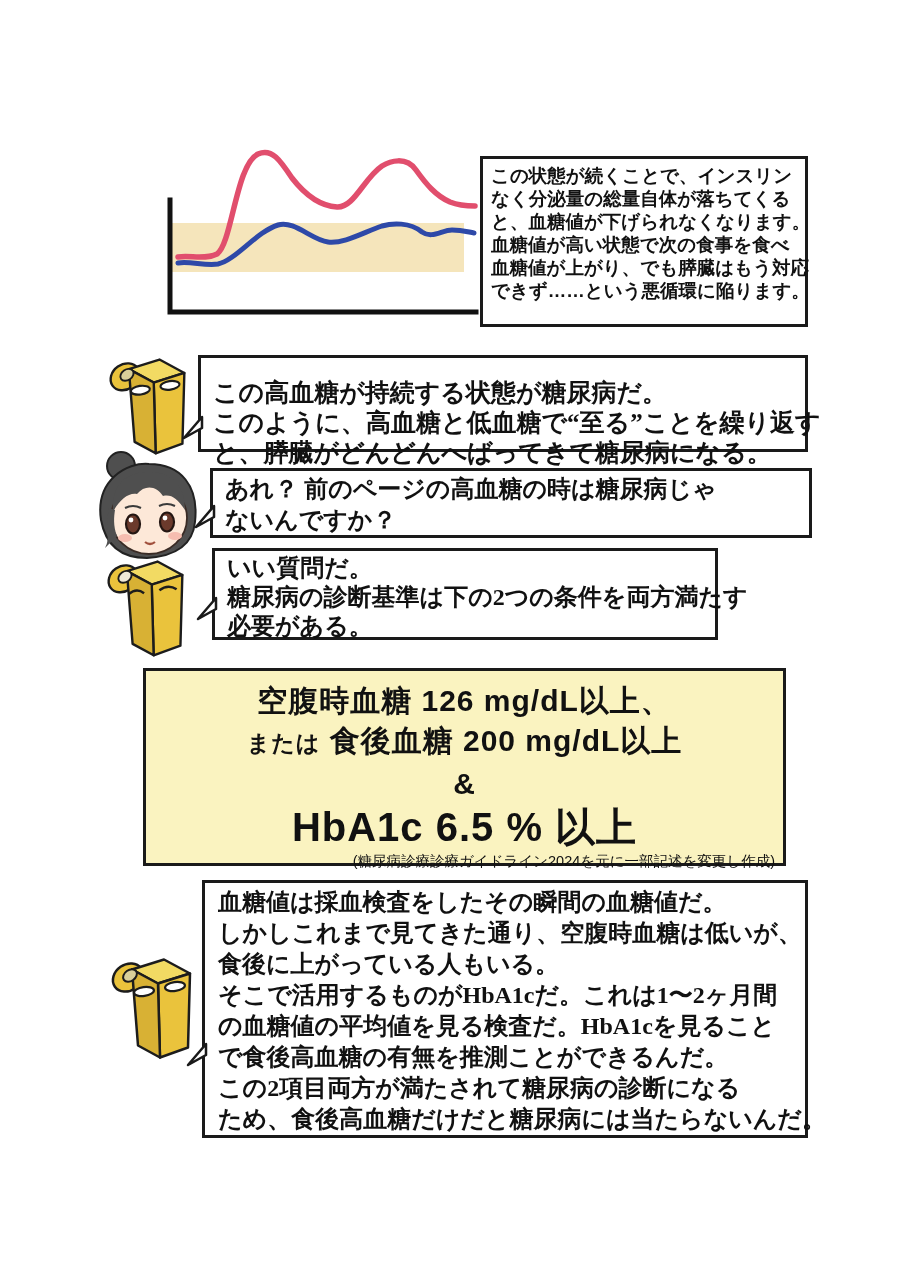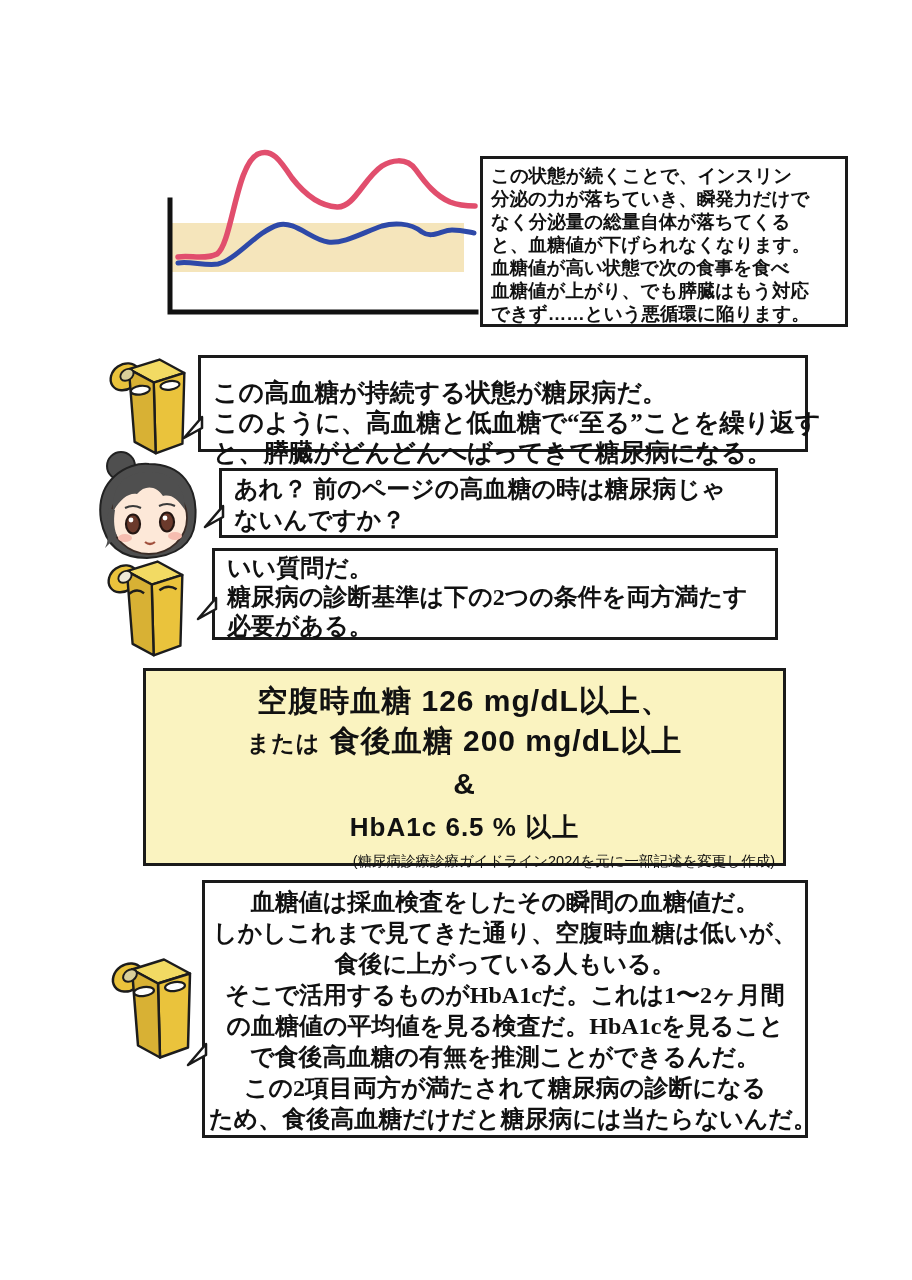--- a/index.html
+++ b/index.html
@@ -13,44 +13,43 @@
     position:relative;width:912px;height:1280px;margin:0 auto;
     background:var(--page-bg);overflow:hidden;
     font-family:"Liberation Sans","DejaVu Sans",sans-serif;color:#111;
   }
   .abs{position:absolute;}
   .box{
     position:absolute;background:#fff;border:3px solid var(--border);
     box-sizing:border-box;
   }
   .note{
-    left:480px;top:156px;width:368px;height:171px;
+    left:480px;top:156px;width:328px;height:171px;
     padding:5px 8px;font-size:18.5px;line-height:23px;font-weight:600;
     letter-spacing:0;white-space:nowrap;
   }
   .bubble{white-space:nowrap;font-family:"Liberation Serif","DejaVu Serif",serif;font-weight:700;}
   .bubble-1{left:198px;top:355px;width:610px;height:97px;padding:20px 12px;font-size:25px;line-height:30px;}
-  .bubble-2{left:219px;top:468px;width:559px;height:70px;padding:3px 12px;font-size:24px;line-height:31px;}
-  .bubble-3{left:212px;top:548px;width:566px;height:92px;padding:3px 12px;font-size:24px;line-height:29px;}
+  .bubble-2{left:210px;top:468px;width:602px;height:70px;padding:3px 12px;font-size:24px;line-height:31px;}
+  .bubble-3{left:212px;top:548px;width:506px;height:92px;padding:3px 12px;font-size:24px;line-height:29px;}
   .expl{
-    left:202px;top:880px;width:606px;height:258px;padding:4px 4px;
+    left:202px;top:880px;width:606px;height:258px;padding:4px 13px;
     font-size:24px;line-height:31px;font-weight:700;white-space:nowrap;
     font-family:"Liberation Serif","DejaVu Serif",serif;
-    text-align:center;
   }
   .tail{position:absolute;left:-18px;width:20px;height:26px;overflow:visible;}
   .tail polygon{fill:#fff;stroke:var(--border);stroke-width:2.5;stroke-linejoin:round;}
   .criteria{
     left:143px;top:668px;width:643px;height:198px;background:var(--criteria-bg);
     text-align:center;padding-top:10px;font-weight:800;letter-spacing:1px;
   }
   .crit-line{font-size:30px;line-height:40px;}
   .crit-prefix{font-size:23px;text-align:center;}
   .crit-amp{font-size:30px;line-height:42px;}
-  .crit-hba1c{font-size:26px;line-height:44px;}
+  .crit-hba1c{font-size:40px;line-height:44px;}
   .crit-src{font-size:14.5px;font-weight:400;text-align:right;padding-right:8px;letter-spacing:0;margin-top:3px;}
   .chart{left:160px;top:140px;width:320px;height:185px;}
   .chart .axis{stroke:#111;stroke-width:5;fill:none;stroke-linecap:square;}
   .chart .band{fill:var(--band);}
   .chart .spike{stroke:var(--spike-line);stroke-width:5.5;fill:none;stroke-linecap:round;}
   .chart .stable{stroke:var(--stable-line);stroke-width:5;fill:none;stroke-linecap:round;}
   .char-svg .outline{stroke:#1c1c1c;stroke-width:2.5;stroke-linejoin:round;}
   .char-svg .gold{fill:var(--character-gold);}
   .char-svg .gold-l{fill:var(--character-gold-light);}
   .char-svg .gold-d{fill:var(--character-gold-dark);}
@@ -62,21 +61,20 @@
 
   <svg class="abs chart" viewBox="0 0 320 185" width="320" height="185">
     <rect class="band" x="8" y="83" width="296" height="49"></rect>
     <path class="axis" d="M10,60 L10,172 L316,172"></path>
     <path class="stable" d="M18,123 C30,121 45,126 58,124 C76,120 96,92 118,85 C134,80 152,100 168,102 C184,104 204,92 222,86 C232,83 250,82 262,92 C272,99 282,90 292,90 C302,90 308,92 314,93"></path>
     <path class="spike" d="M18,117 C30,115 45,120 57,114 C72,104 76,24 98,14 C112,8 120,20 132,38 C146,56 160,66 177,67 C194,68 204,38 222,26 C230,21 246,16 256,30 C266,44 276,56 290,62 C300,66 308,66 315,66"></path>
   </svg>
 
   <div class="box note">
     <div>この状態が続くことで、インスリン</div>
-    <div>分泌の力が落ちていき、瞬発力だけで</div>
     <div>なく分泌量の総量自体が落ちてくる</div>
     <div>と、血糖値が下げられなくなります。</div>
     <div>血糖値が高い状態で次の食事を食べ</div>
     <div>血糖値が上がり、でも膵臓はもう対応</div>
     <div>できず……という悪循環に陥ります。</div>
   </div>
 
   <svg class="abs char-svg" style="left:100px;top:350px;" viewBox="0 0 100 115" width="96" height="110">
     <ellipse class="gold outline" cx="26" cy="28" rx="16" ry="13" transform="rotate(-35 26 28)"></ellipse>
     <polygon class="gold-l outline" points="30,20 62,10 88,24 56,34"></polygon>

